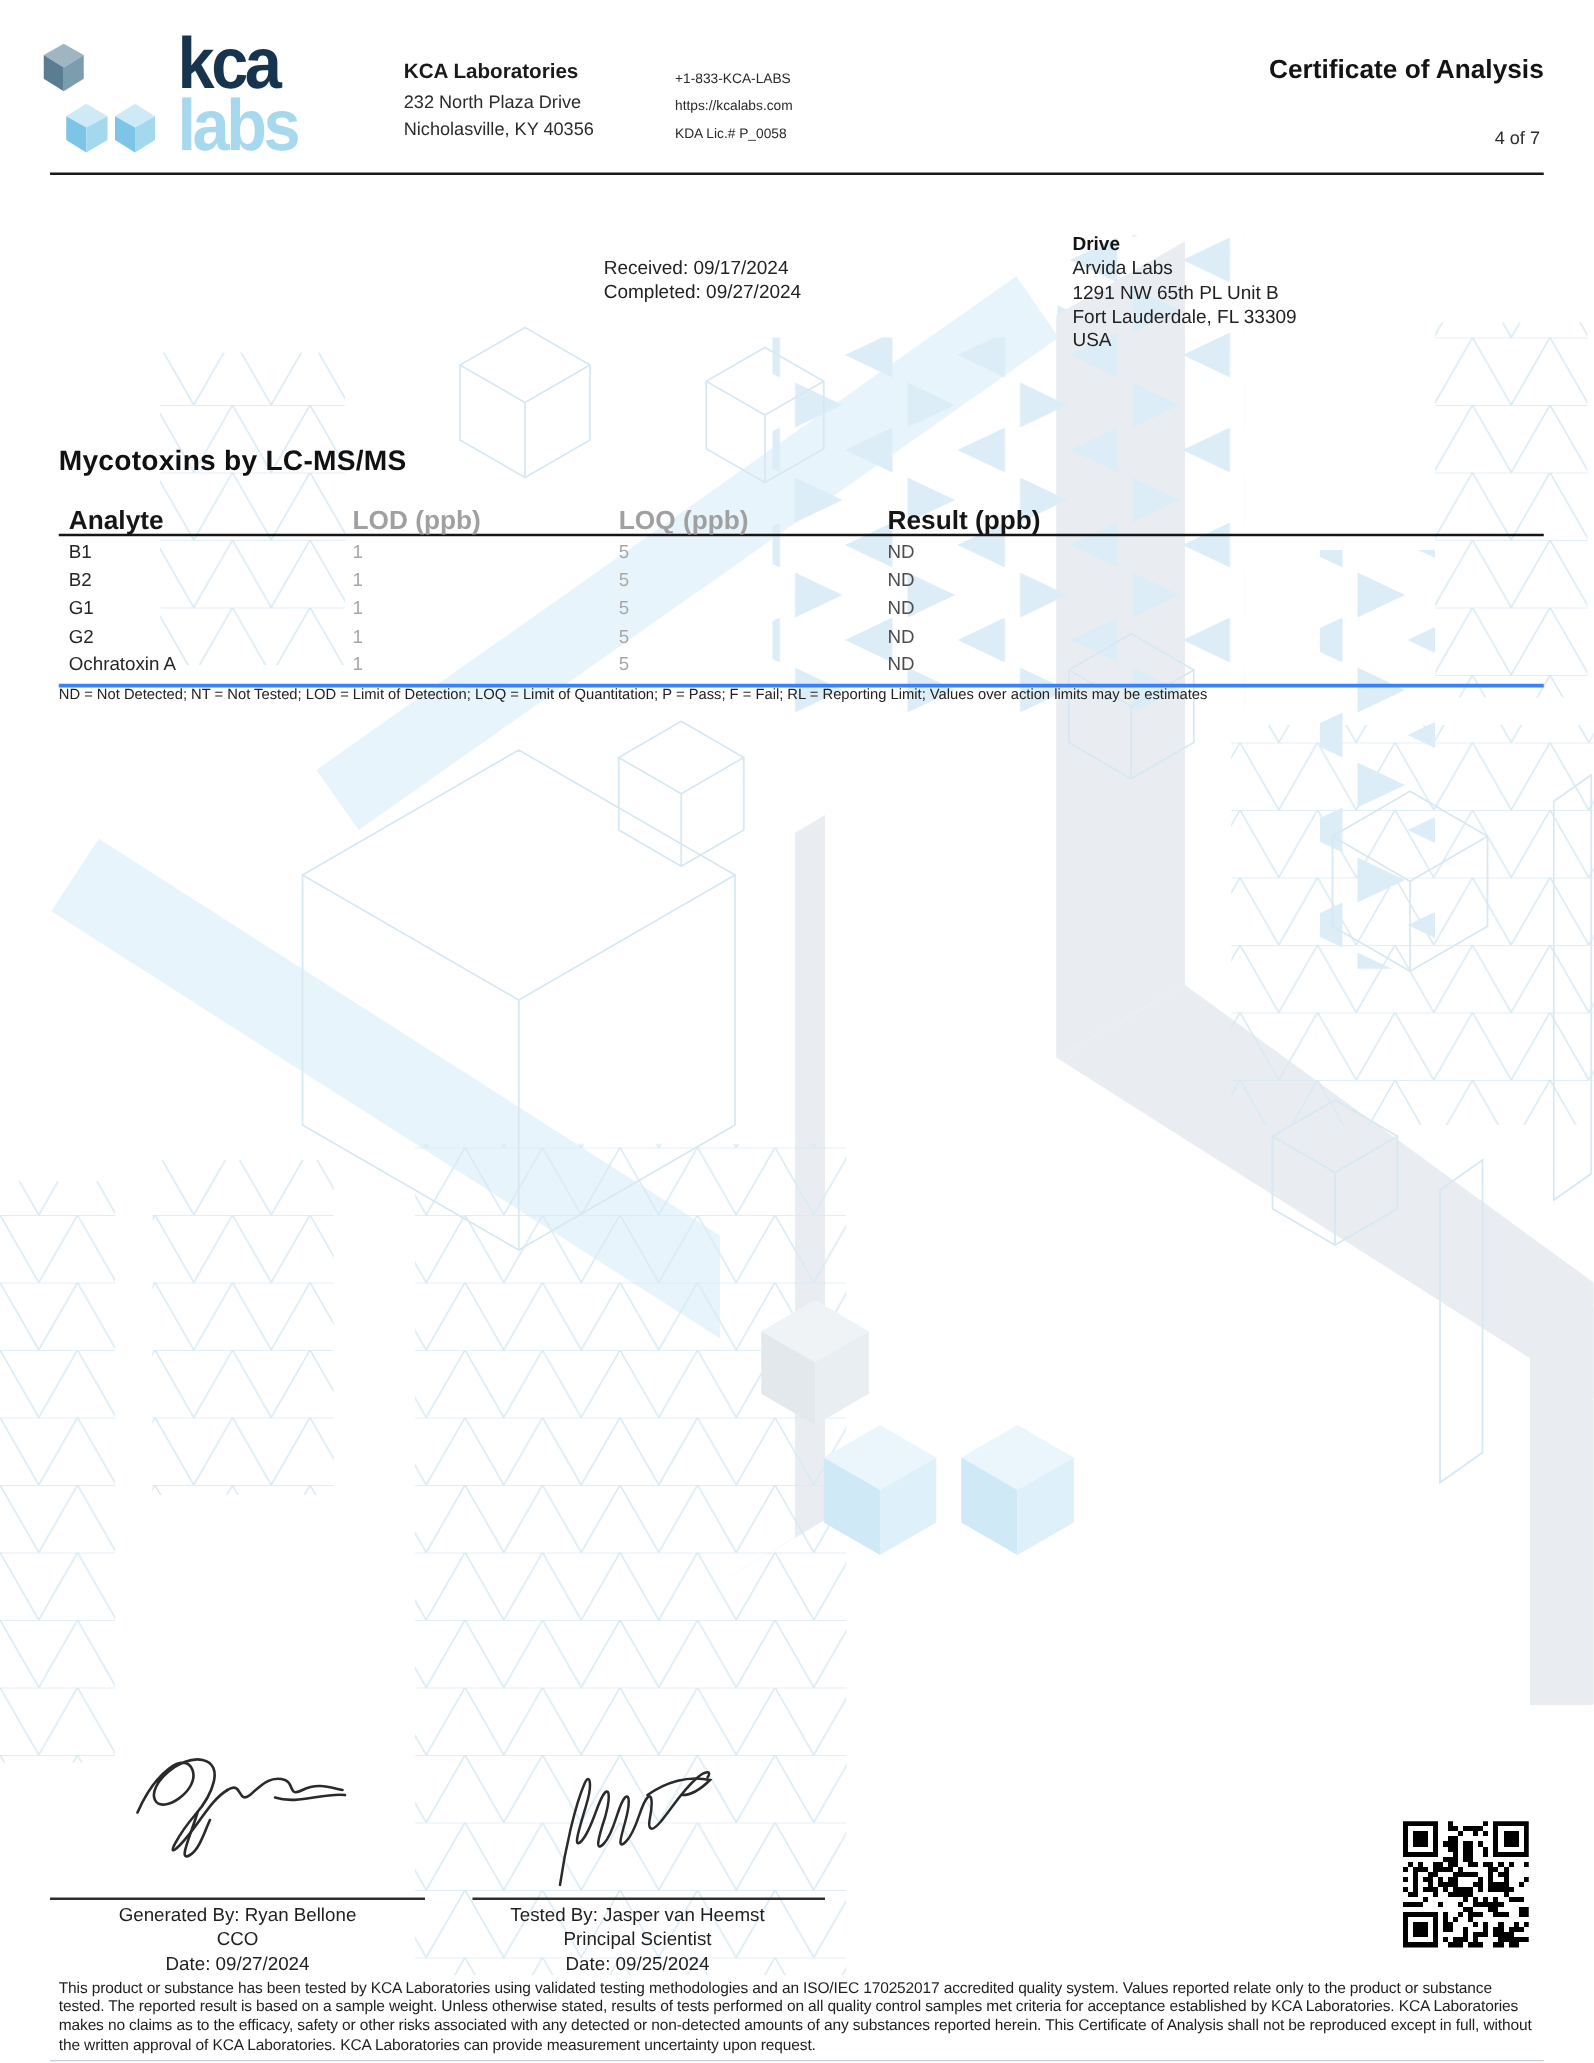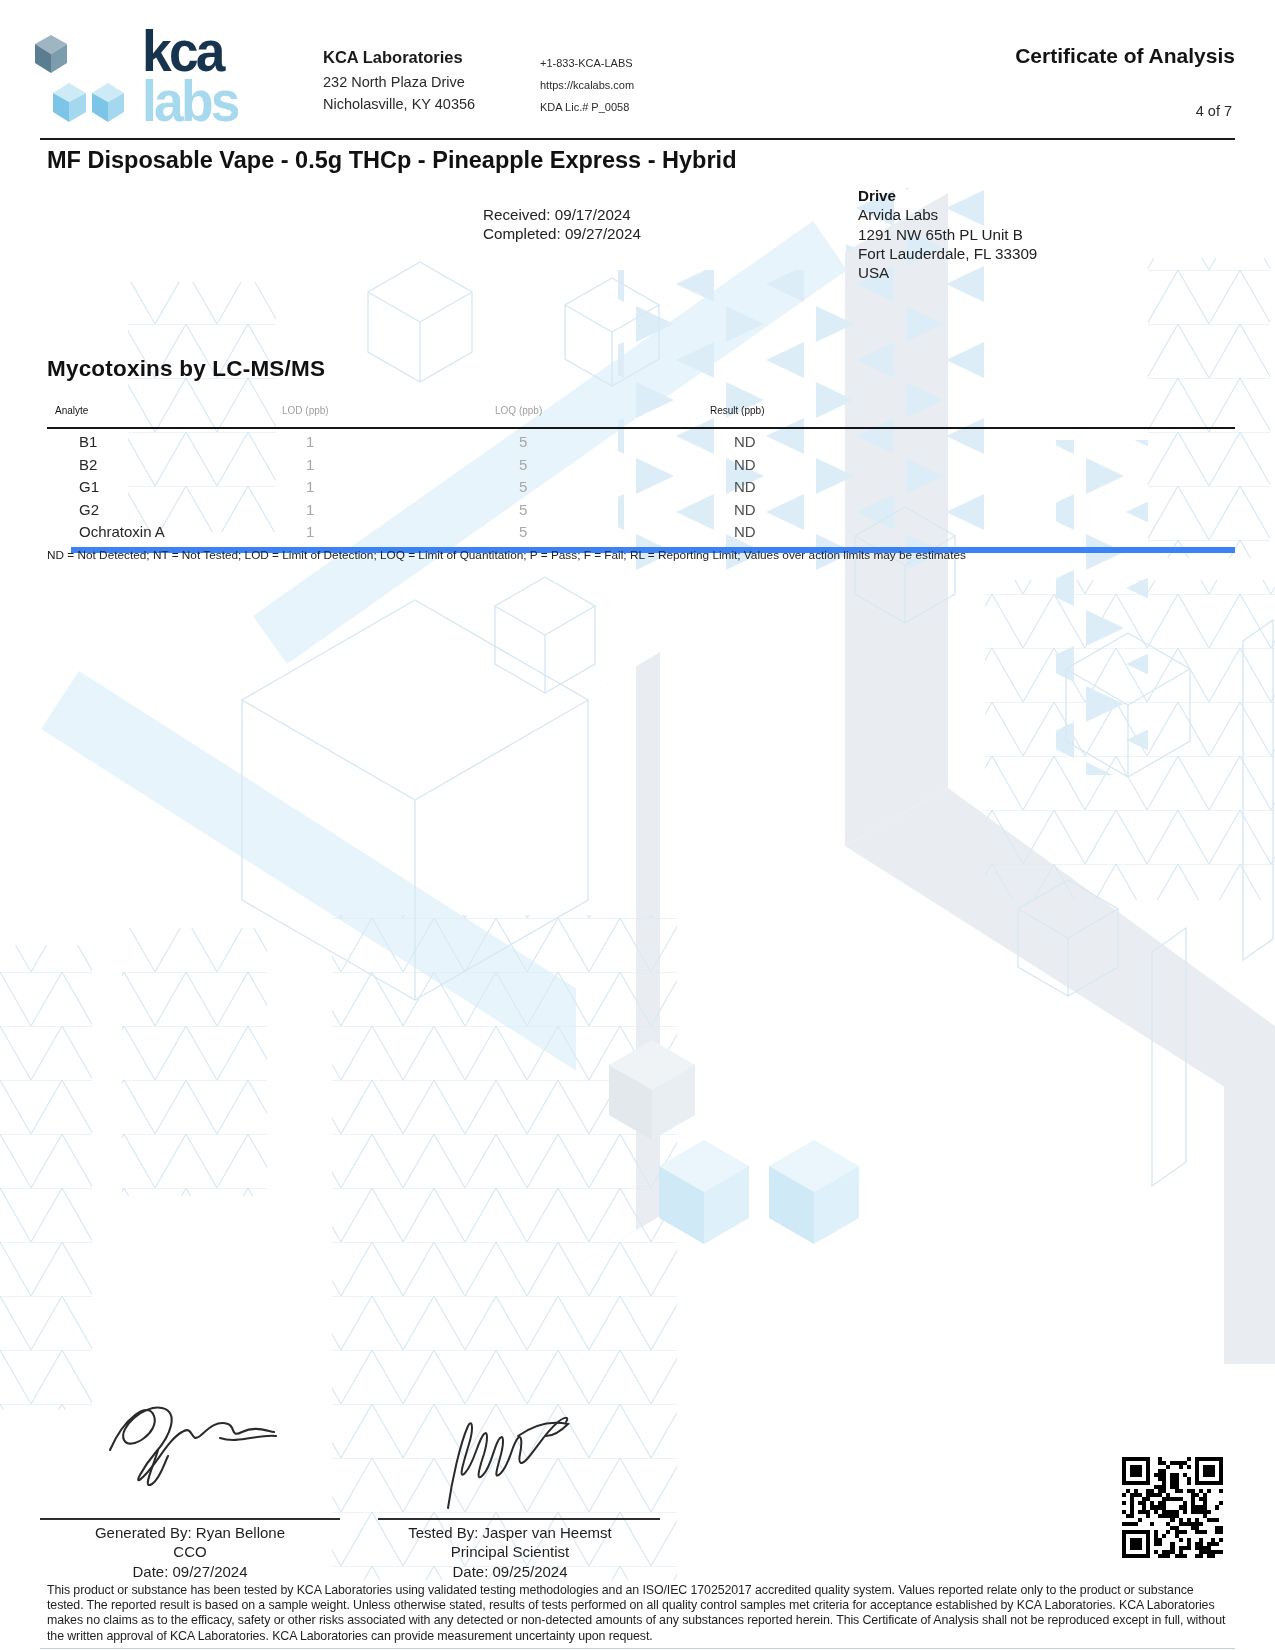--- a/index.html
+++ b/index.html
@@ -26,22 +26,22 @@
 
   .info-col  { font-size:15.2px; line-height:19.3px; color:#222; }
   .i-left    { left:47px;  top:186px; }
   .i-mid     { left:483px; top:205px; }
   .i-client  { left:858px; top:186px; }
   .client-h  { font-weight:700; color:#141414; }
 
   .section-h { left:47px; top:356px; font-size:22.5px; font-weight:700; color:#111; letter-spacing:.2px; }
 
   .tbl { left:47px; top:403px; width:1188px; }
-  .tbl-head { position:relative; height:26px; border-bottom:2.5px solid #161616; font-weight:400; font-size:10px; }
-  .tbl-body { border-bottom:6px solid #3b82f6; padding:2px 0 3px 0;margin-left:24px; }
+  .tbl-head { position:relative; height:26px; border-bottom:2.5px solid #161616; font-weight:700; font-size:21px; }
+  .tbl-body { border-bottom:3px solid #3b82f6; padding:2px 0 3px 0; }
   .tbl-row  { position:relative; height:22.6px; font-size:15px; }
   .cell { position:absolute; top:2px; white-space:nowrap; }
   .c1 { left:8px; }  .c2 { left:235px; } .c3 { left:448px; } .c4 { left:663px; }
   .muted { color:#a0a0a0; }
   .th-dark { color:#161616; }
   .val-analyte { color:#262626; }
   .val-num { color:#a8a8a8; }
   .val-res { color:#4d4d4d; }
   .footnote { left:47px; top:548px; width:1188px; font-size:11.8px; color:#222; }
 
@@ -151,21 +151,20 @@
     <div class="abs contact">
       <div>+1-833-KCA-LABS</div>
       <div>https://kcalabs.com</div>
       <div>KDA Lic.# P_0058</div>
     </div>
 
     <div class="abs doc-title">Certificate of Analysis</div>
     <div class="abs page-ind">4 of 7</div>
     <div class="abs header-rule"></div>
 
-    <div class="abs product-title">MF Disposable Vape - 0.5g THCp - Pineapple Express - Hybrid</div>
 
 
     <div class="abs info-col i-mid">
       <div>Received: 09/17/2024</div>
       <div>Completed: 09/27/2024</div>
     </div>
 
     <div class="abs info-col i-client">
       <div class="client-h">Drive</div>
       <div>Arvida Labs</div>

